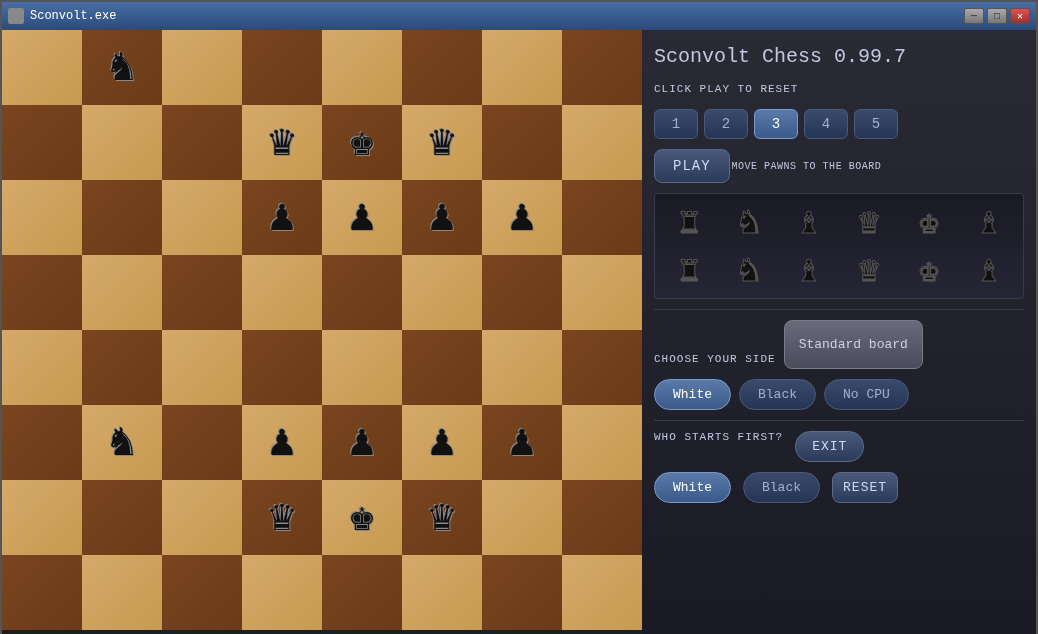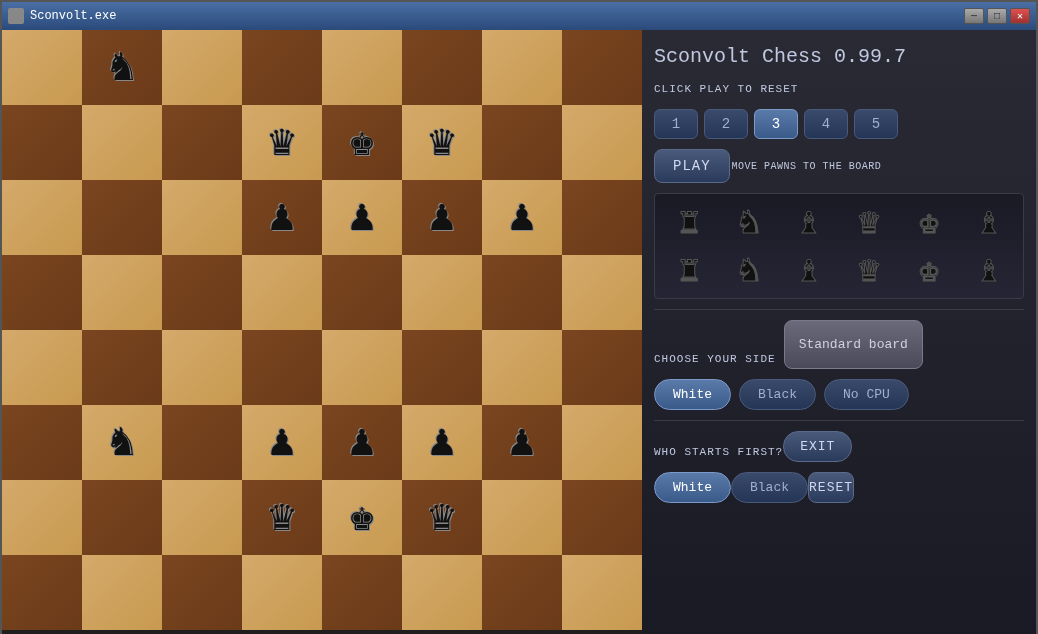--- a/index.html
+++ b/index.html
@@ -263,29 +263,29 @@
       letter-spacing: 1px;
     }
 
     .reset-btn {
       background: linear-gradient(to bottom, #4a5a7a, #2a3a5a);
       border: 1px solid #5a6a8a;
       border-radius: 8px;
       color: #d0d8f0;
       font-size: 13px;
       font-family: 'Courier New', monospace;
-      padding: 7px 0;
+      padding: 7px 10px;
       cursor: pointer;
       letter-spacing: 1px;
     }
 
     .who-starts-row {
       display: flex;
-      align-items: flex-end;
-      gap: 0;
+      align-items: flex-start;
+      gap: 12px;
       flex-wrap: wrap;
     }
 
     .divider {
       height: 1px;
       background: #3a3a4a;
     }
   </style>
 </head>
 <body>

